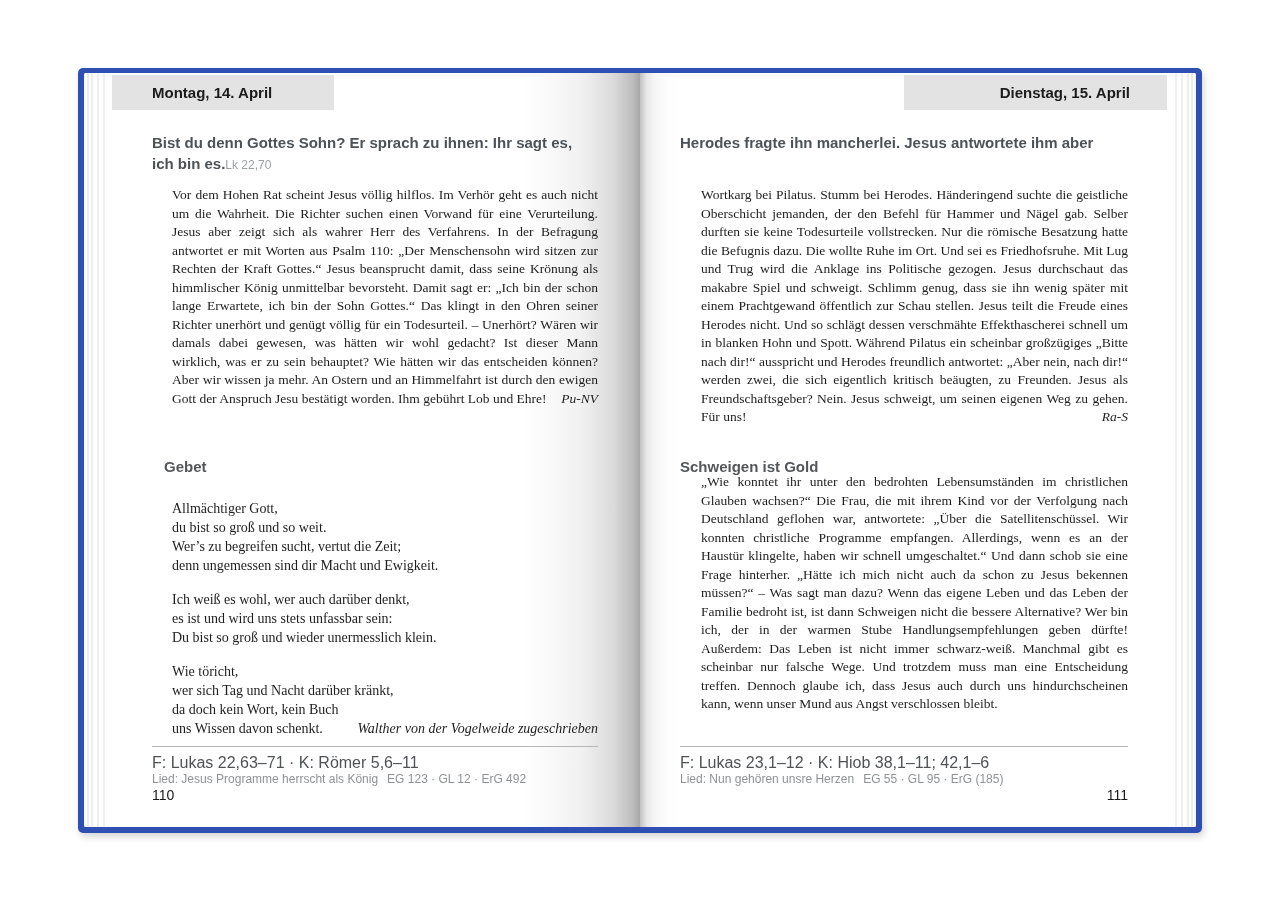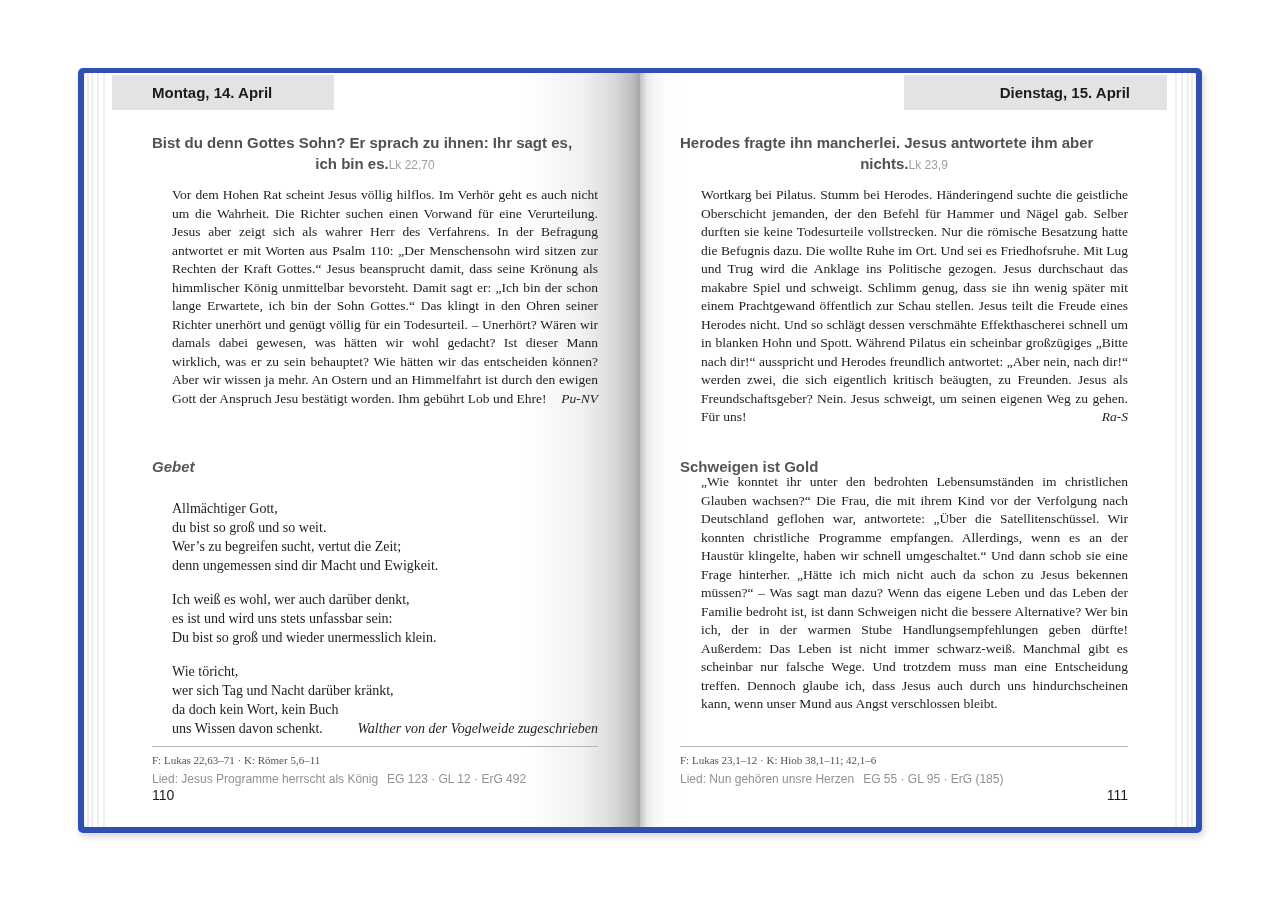--- a/index.html
+++ b/index.html
@@ -27,48 +27,48 @@
 
   .date-box{position:absolute;top:2px;height:35px;background:#e3e3e3;
             font-weight:bold;font-size:15px;color:#1b1b1b;line-height:35px;}
   .date-box-left{left:0;width:222px;padding-left:40px;}
   .date-box-right{right:1px;width:263px;text-align:right;padding-right:37px;}
 
   .verse{position:absolute;top:59px;font-weight:bold;font-size:15px;line-height:21px;
          color:#4d5257;}
   .verse-left{left:40px;width:446px;}
   .verse-right{left:40px;width:448px;}
-  .verse-row2{display:flex;justify-content:center;align-items:baseline;}
+  .verse-row2{display:flex;justify-content:flex-start;align-items:baseline;}
   .verse-ref{font-weight:normal;font-size:12px;color:#9ba0a3;}
 
   .meditation{position:absolute;top:113px;font-family:"Liberation Serif",serif;
               font-size:13.5px;line-height:18.5px;color:#1d1d1d;text-align:justify;}
   .med-left{left:60px;width:426px;}
   .med-right{left:61px;width:427px;}
   .sig{text-align:right;font-style:italic;margin-top:-18.5px;position:relative;}
 
   .sec-heading{position:absolute;top:385px;font-weight:bold;font-size:15px;color:#53565a;}
-  .head-left{left:40px;font-style:italic;}
+  .head-left{left:52px;}
   .head-right{left:40px;}
 
   .poem{position:absolute;top:426px;left:60px;width:426px;
         font-family:"Liberation Serif",serif;font-size:14px;line-height:19px;color:#1d1d1d;}
   .stanza{margin:0 0 15px 0;}
   .pl{display:block;}
   .poem-last-row{display:flex;justify-content:space-between;align-items:baseline;}
   .poem-attrib{font-style:italic;white-space:nowrap;}
 
   .sec-body{position:absolute;top:400px;left:61px;width:427px;
             font-family:"Liberation Serif",serif;font-size:13.5px;line-height:18.5px;
             color:#1d1d1d;text-align:justify;}
 
   .footer-rule{position:absolute;top:673px;border-top:1px solid #b5b5b5;height:0;}
   .rule-left{left:40px;width:446px;}
   .rule-right{left:40px;width:448px;}
-  .footer-readings{position:absolute;top:681px;left:40px;font-size:11px;color:#505356;font-family:Liberation Serif, serif;}
+  .footer-readings{position:absolute;top:681px;left:40px;font-size:16px;color:#505356;}
   .footer-song{position:absolute;top:699px;left:40px;font-size:12px;color:#8f9295;}
   .footer-song .nums{margin-left:9px;}
   .page-num{position:absolute;top:714px;font-weight:normal;font-size:14px;color:#1a1a1a;}
   .num-left{left:40px;}
   .num-right{right:40px;}
 </style>
 </head>
 <body>
 
 <div class="book">
@@ -129,24 +129,20 @@
         <div class="page-num num-left">110</div>
       </div>
 
       <div class="page page-right">
         <div class="date-box date-box-right">
           <span>Dienstag, 15. April</span>
         </div>
 
         <div class="verse verse-right">
           <span class="pl">Herodes fragte ihn mancherlei. Jesus antwortete ihm aber</span>
-          <span class="verse-row2">
-            <span>nichts.</span>
-            <span class="verse-ref">Lk 23,9</span>
-          </span>
         </div>
 
         <div class="meditation med-right">
           <div>Wortkarg bei Pilatus. Stumm bei Herodes. Händeringend suchte die geistliche Oberschicht jemanden, der den Befehl für Hammer und Nägel gab. Selber durften sie keine Todesurteile vollstrecken. Nur die römische Besatzung hatte die Befugnis dazu. Die wollte Ruhe im Ort. Und sei es Friedhofsruhe. Mit Lug und Trug wird die Anklage ins Politische gezogen. Jesus durchschaut das makabre Spiel und schweigt. Schlimm genug, dass sie ihn wenig später mit einem Prachtgewand öffentlich zur Schau stellen. Jesus teilt die Freude eines Herodes nicht. Und so schlägt dessen verschmähte Effekthascherei schnell um in blanken Hohn und Spott. Während Pilatus ein scheinbar großzügiges „Bitte nach dir!“ ausspricht und Herodes freundlich antwortet: „Aber nein, nach dir!“ werden zwei, die sich eigentlich kritisch beäugten, zu Freunden. Jesus als Freundschaftsgeber? Nein. Jesus schweigt, um seinen eigenen Weg zu gehen. Für uns!</div>
           <div class="sig">Ra-S</div>
         </div>
 
         <div class="sec-heading head-right">Schweigen ist Gold</div>
 
         <div class="sec-body">„Wie konntet ihr unter den bedrohten Lebensumständen im christlichen Glauben wachsen?“ Die Frau, die mit ihrem Kind vor der Verfolgung nach Deutschland geflohen war, antwortete: „Über die Satellitenschüssel. Wir konnten christliche Programme empfangen. Allerdings, wenn es an der Haustür klingelte, haben wir schnell umgeschaltet.“ Und dann schob sie eine Frage hinterher. „Hätte ich mich nicht auch da schon zu Jesus bekennen müssen?“ – Was sagt man dazu? Wenn das eigene Leben und das Leben der Familie bedroht ist, ist dann Schweigen nicht die bessere Alternative? Wer bin ich, der in der warmen Stube Handlungsempfehlungen geben dürfte! Außerdem: Das Leben ist nicht immer schwarz-weiß. Manchmal gibt es scheinbar nur falsche Wege. Und trotzdem muss man eine Entscheidung treffen. Dennoch glaube ich, dass Jesus auch durch uns hindurchscheinen kann, wenn unser Mund aus Angst verschlossen bleibt.</div>

